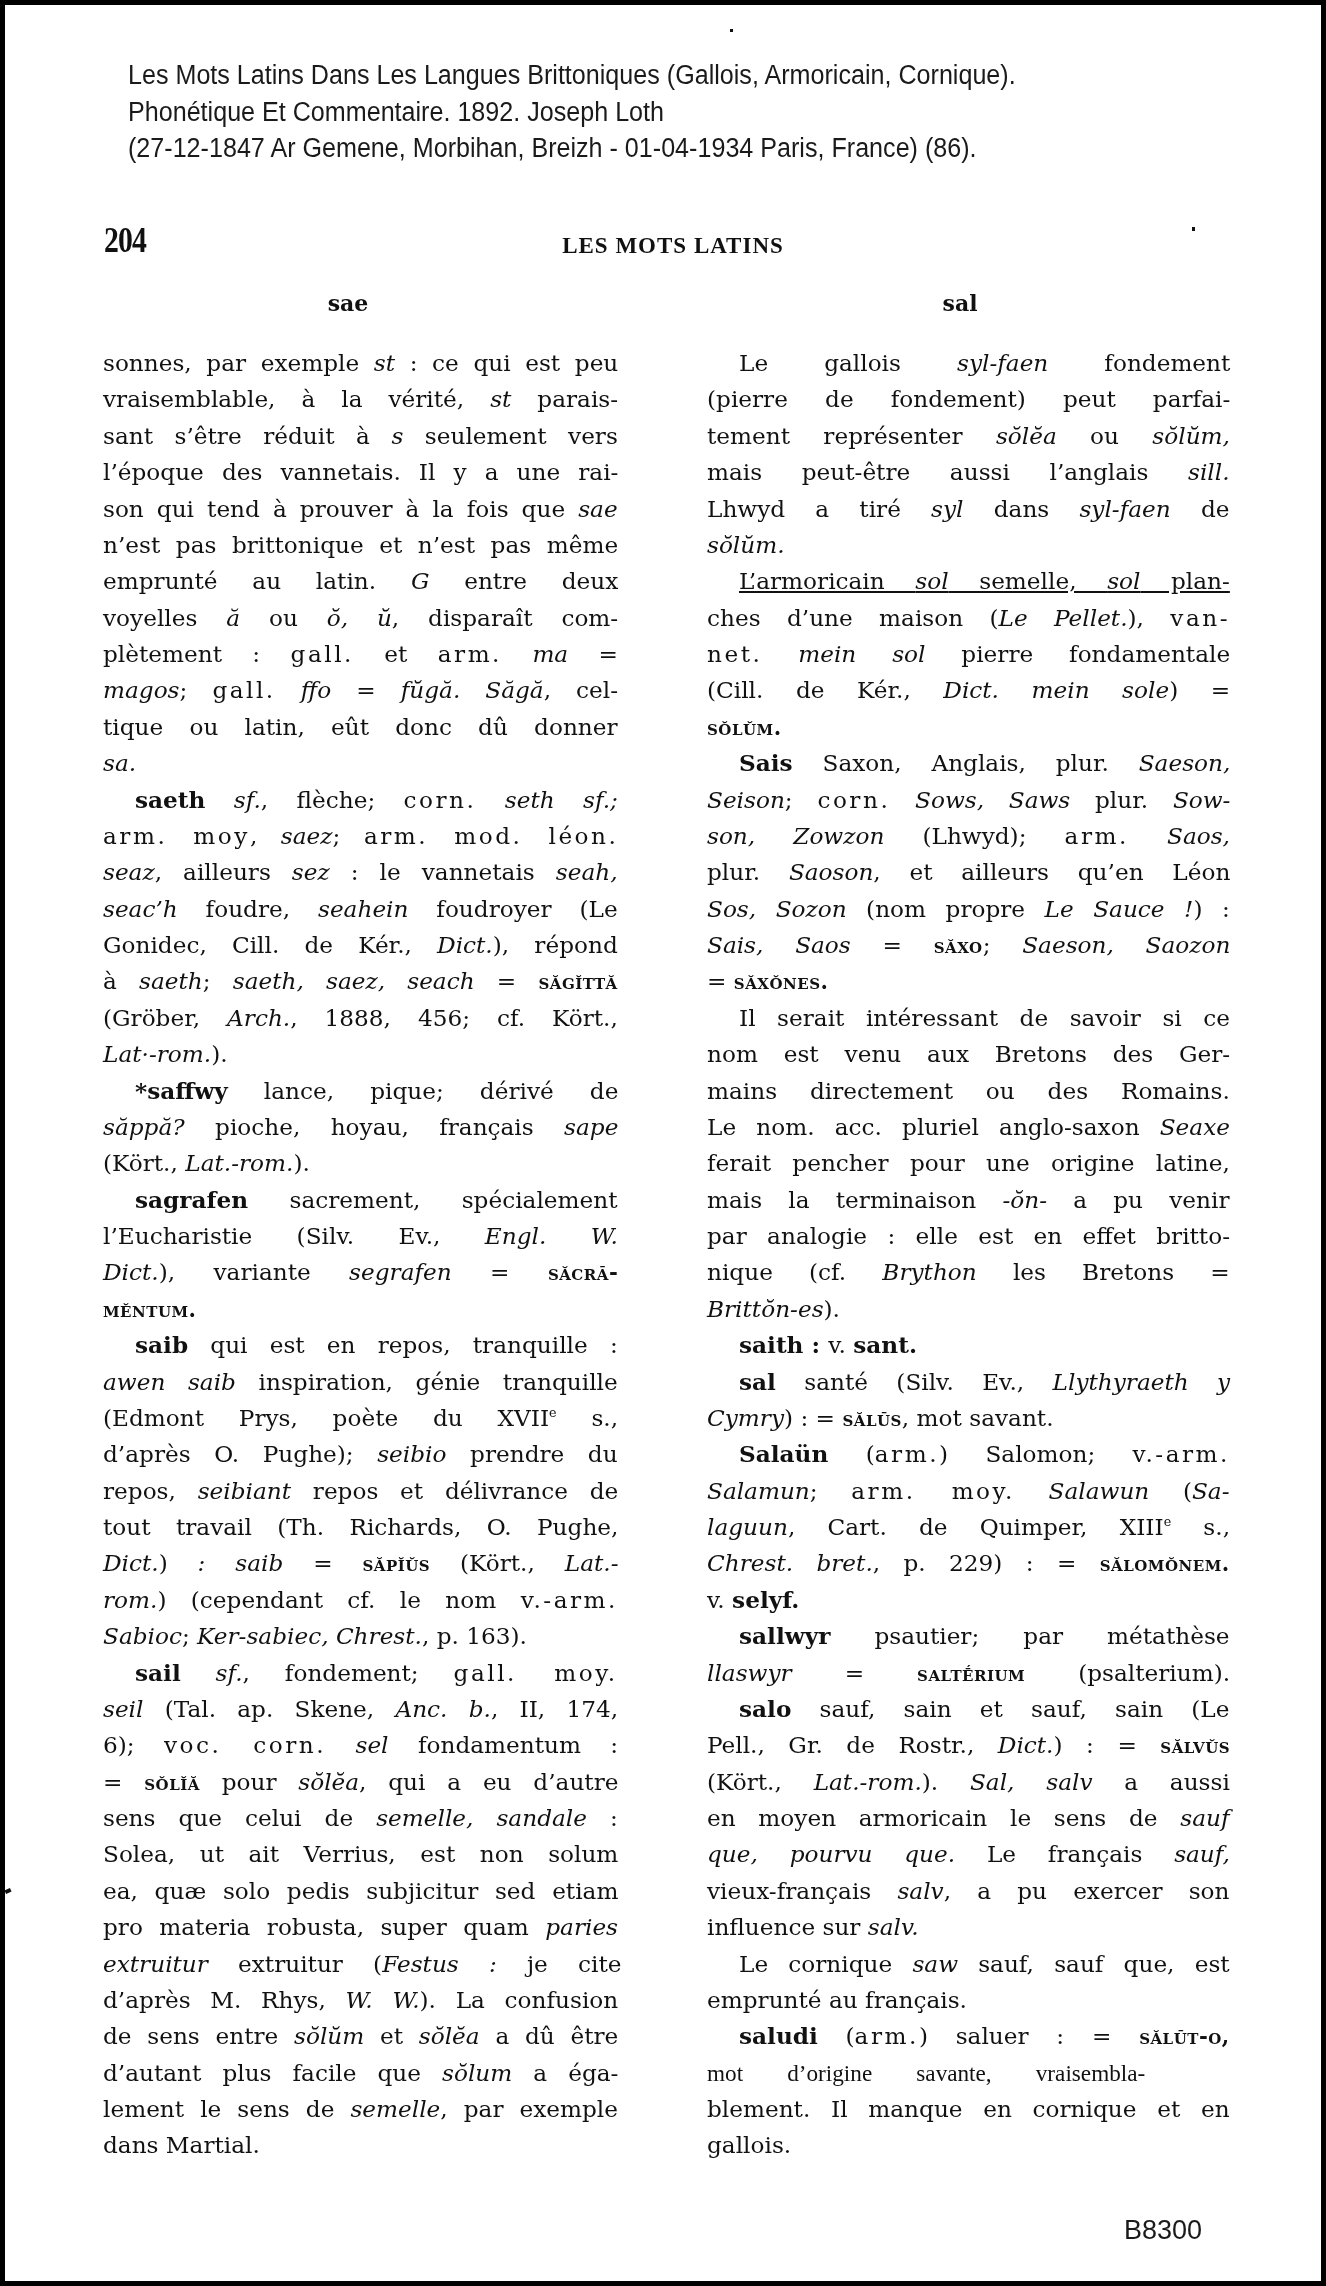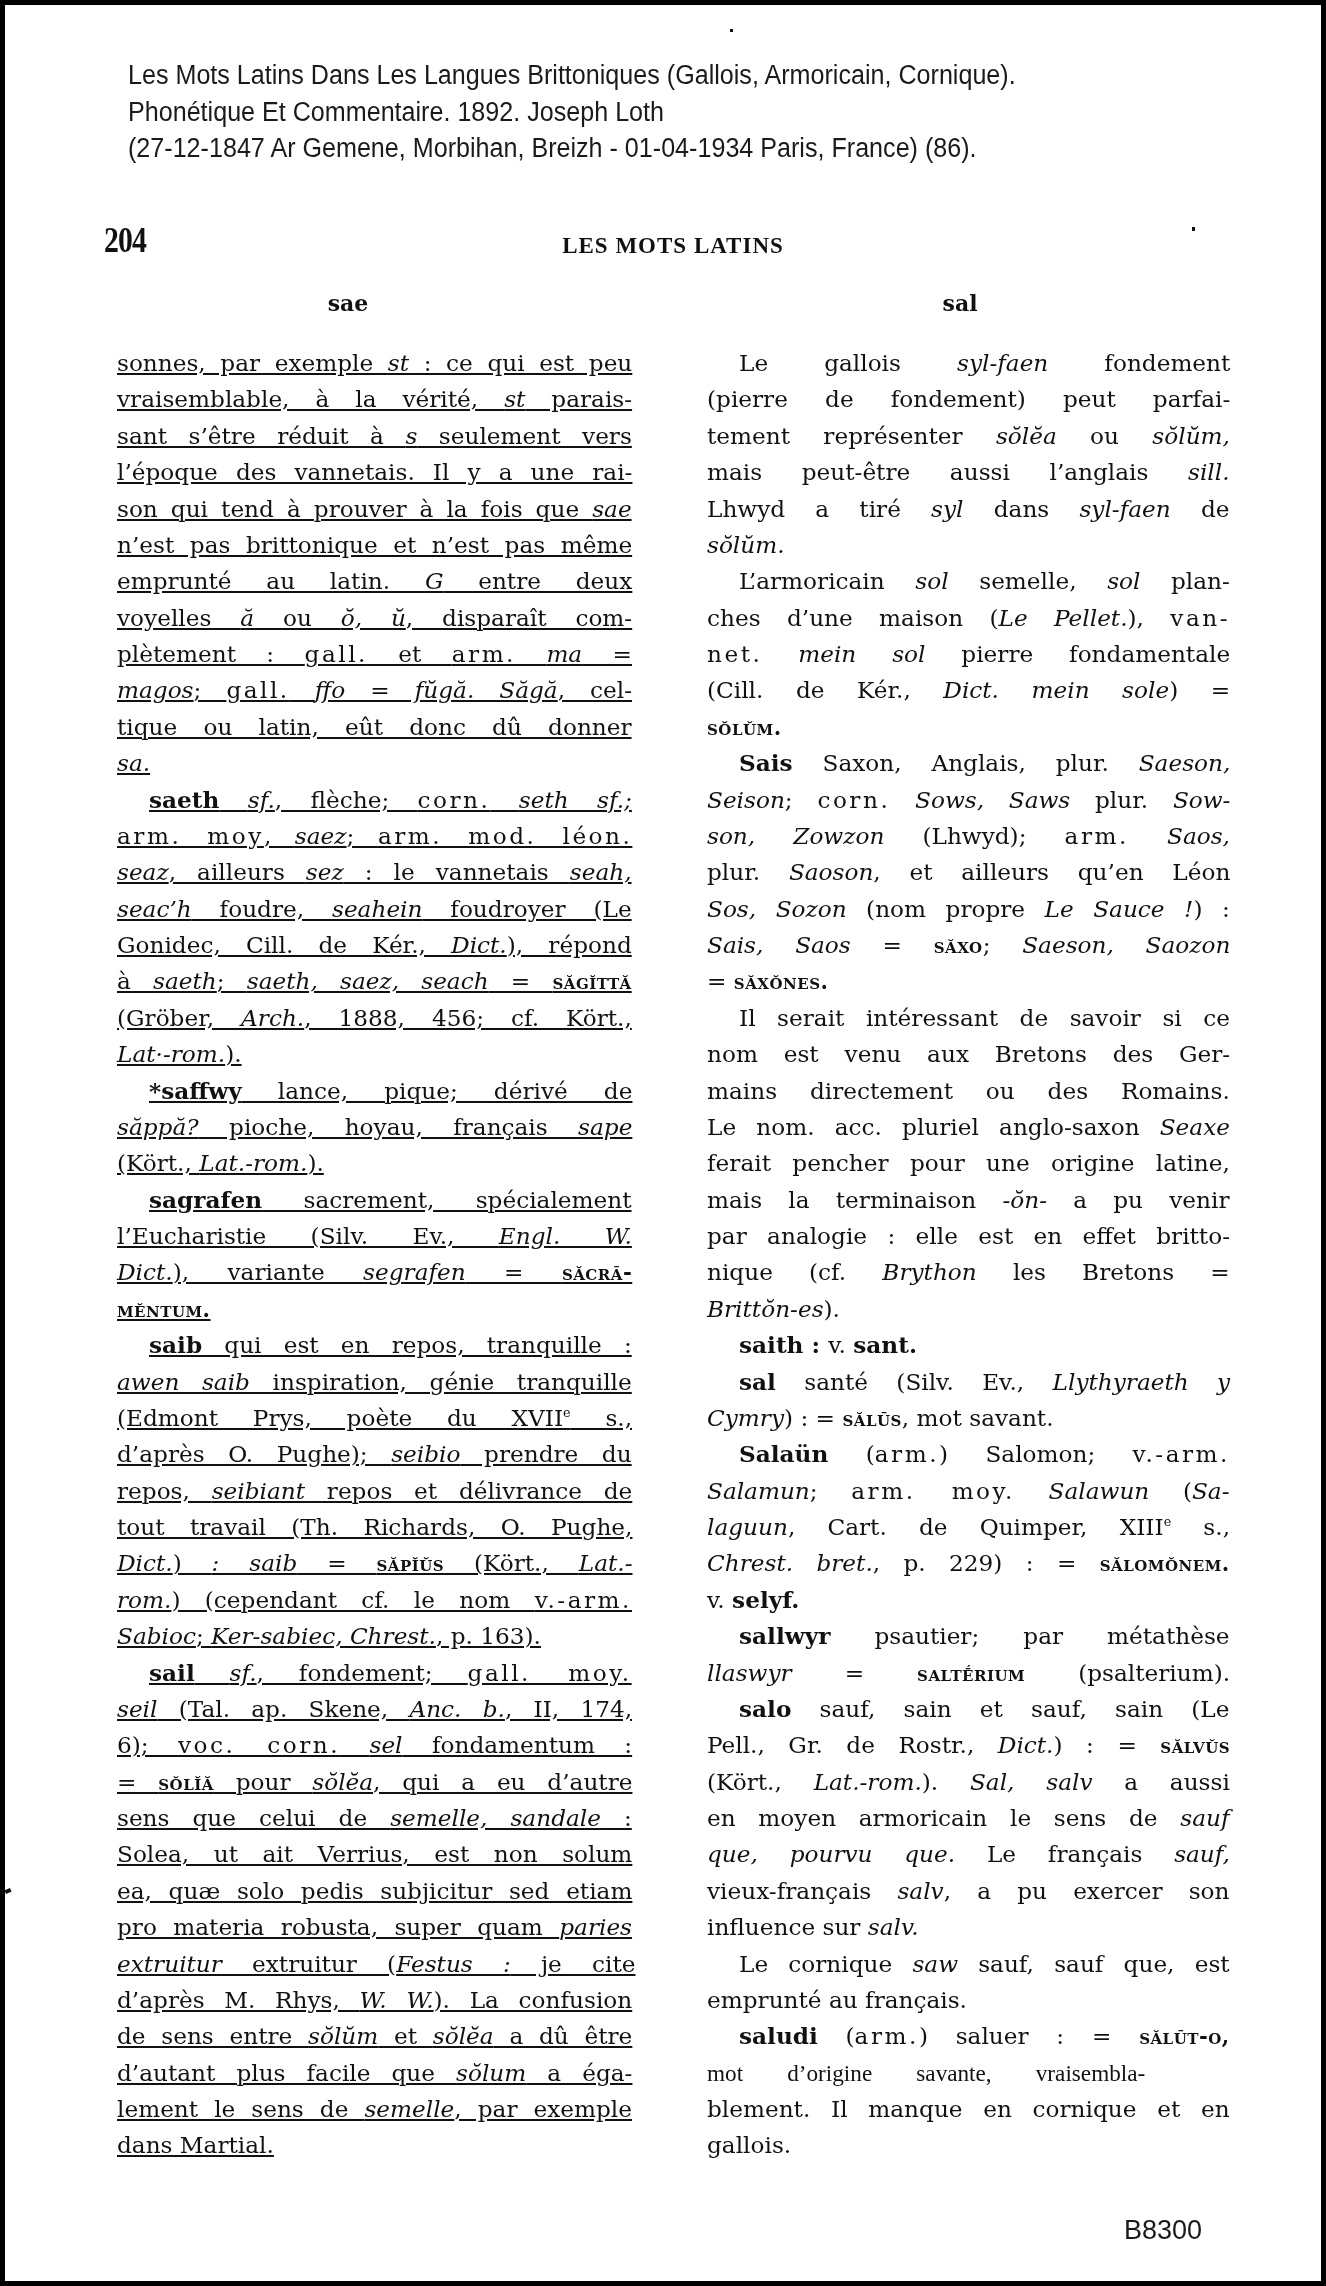--- a/index.html
+++ b/index.html
@@ -25,21 +25,21 @@
     color:#111; letter-spacing:1px; padding-left:20px; box-sizing:border-box;
   }
   .colhead {
     position:absolute; top:285px; width:200px; text-align:center;
     font-family:"DejaVu Serif", serif; font-weight:bold; font-size:22px; color:#111;
   }
   .col {
     position:absolute; top:340px;
     font-family:"DejaVu Serif", serif; font-size:23.2px; color:#111;
   }
-  .col.left { left:112px; width:515px;text-decoration:underline; }
+  .col.left { left:98px; width:515px; }
   .col.right { left:702px; width:523px; }
   .line {
     height:36.38px; line-height:36.38px; white-space:nowrap;
     text-align:justify; text-align-last:justify;
   }
   .line.end { text-align-last:left; }
   .line.ind { padding-left:32px; }
   .b { font-weight:bold; }
   .i { font-style:italic; font-family:"DejaVu Serif", serif; }
   .sc { font-variant:small-caps; font-size:0.92em; letter-spacing:0.5px; font-weight:bold; }
@@ -120,21 +120,21 @@
       <div class="line " style="white-space: nowrap; word-spacing: 8.67px; text-align-last: left;"><span>lement le sens de </span><span class="i">semelle</span><span>, par exemple</span></div>
       <div class="line end" style="white-space: nowrap;"><span>dans Martial.</span></div>
     </div>
   <div class="col right" id="col-right">
       <div class="line ind" style="white-space: nowrap; word-spacing: 48.67px; text-align-last: left;"><span>Le gallois </span><span class="i">syl-faen</span><span> fondement</span></div>
       <div class="line " style="white-space: nowrap; word-spacing: 29.75px; text-align-last: left;"><span>(pierre de fondement) peut parfai-</span></div>
       <div class="line " style="white-space: nowrap; word-spacing: 26px; text-align-last: left;"><span>tement représenter </span><span class="i">sŏlĕa</span><span> ou </span><span class="i">sŏlŭm,</span></div>
       <div class="line " style="white-space: nowrap; word-spacing: 32.25px; text-align-last: left;"><span>mais peut-être aussi l’anglais </span><span class="i">sill.</span></div>
       <div class="line " style="white-space: nowrap; word-spacing: 22.83px; text-align-last: left;"><span>Lhwyd a tiré </span><span class="i">syl</span><span> dans </span><span class="i">syl-faen</span><span> de</span></div>
       <div class="line end" style="white-space: nowrap;"><span class="i">sŏlŭm.</span></div>
-      <div class="line ind" style="white-space: nowrap; word-spacing: 23.25px; text-align-last: left;"><span>L’armoricain </span><span class="i">sol</span><span> semelle, </span><span class="i">sol</span><span> plan-</span></div>
+      <div class="line ind" style="white-space: nowrap; word-spacing: 23.25px; text-align-last: left; text-decoration: underline;"><span>L’armoricain </span><span class="i">sol</span><span> semelle, </span><span class="i">sol</span><span> plan-</span></div>
       <div class="line " style="white-space: nowrap; word-spacing: 19px; text-align-last: left;"><span>ches d’une maison (</span><span class="i">Le Pellet.</span><span>), </span><span class="sp">van-</span></div>
       <div class="line " style="white-space: nowrap; word-spacing: 28.5px; text-align-last: left;"><span class="sp">net.</span><span> </span><span class="i">mein sol</span><span> pierre fondamentale</span></div>
       <div class="line " style="white-space: nowrap; word-spacing: 25.17px; text-align-last: left;"><span>(Cill. de Kér., </span><span class="i">Dict. mein sole</span><span>) =</span></div>
       <div class="line end" style="white-space: nowrap;"><span class="sc">sŏlŭm.</span></div>
       <div class="line ind" style="white-space: nowrap; word-spacing: 22.5px; text-align-last: left;"><span class="b">Sais</span><span> Saxon, Anglais, plur. </span><span class="i">Saeson,</span></div>
       <div class="line " style="white-space: nowrap; word-spacing: 17.4px; text-align-last: left;"><span class="i">Seison</span><span>; </span><span class="sp">corn.</span><span> </span><span class="i">Sows, Saws</span><span> plur. </span><span class="i">Sow-</span></div>
       <div class="line " style="white-space: nowrap; word-spacing: 30.75px; text-align-last: left;"><span class="i">son, Zowzon</span><span> (Lhwyd); </span><span class="sp">arm.</span><span> </span><span class="i">Saos,</span></div>
       <div class="line " style="white-space: nowrap; word-spacing: 21.4px; text-align-last: left;"><span>plur. </span><span class="i">Saoson</span><span>, et ailleurs qu’en Léon</span></div>
       <div class="line " style="white-space: nowrap; word-spacing: 12.14px; text-align-last: left;"><span class="i">Sos, Sozon</span><span> (nom propre </span><span class="i">Le Sauce !</span><span>) :</span></div>
       <div class="line " style="white-space: nowrap; word-spacing: 24.4px; text-align-last: left;"><span class="i">Sais, Saos</span><span> = </span><span class="sc">săxo</span><span>; </span><span class="i">Saeson, Saozon</span></div>

